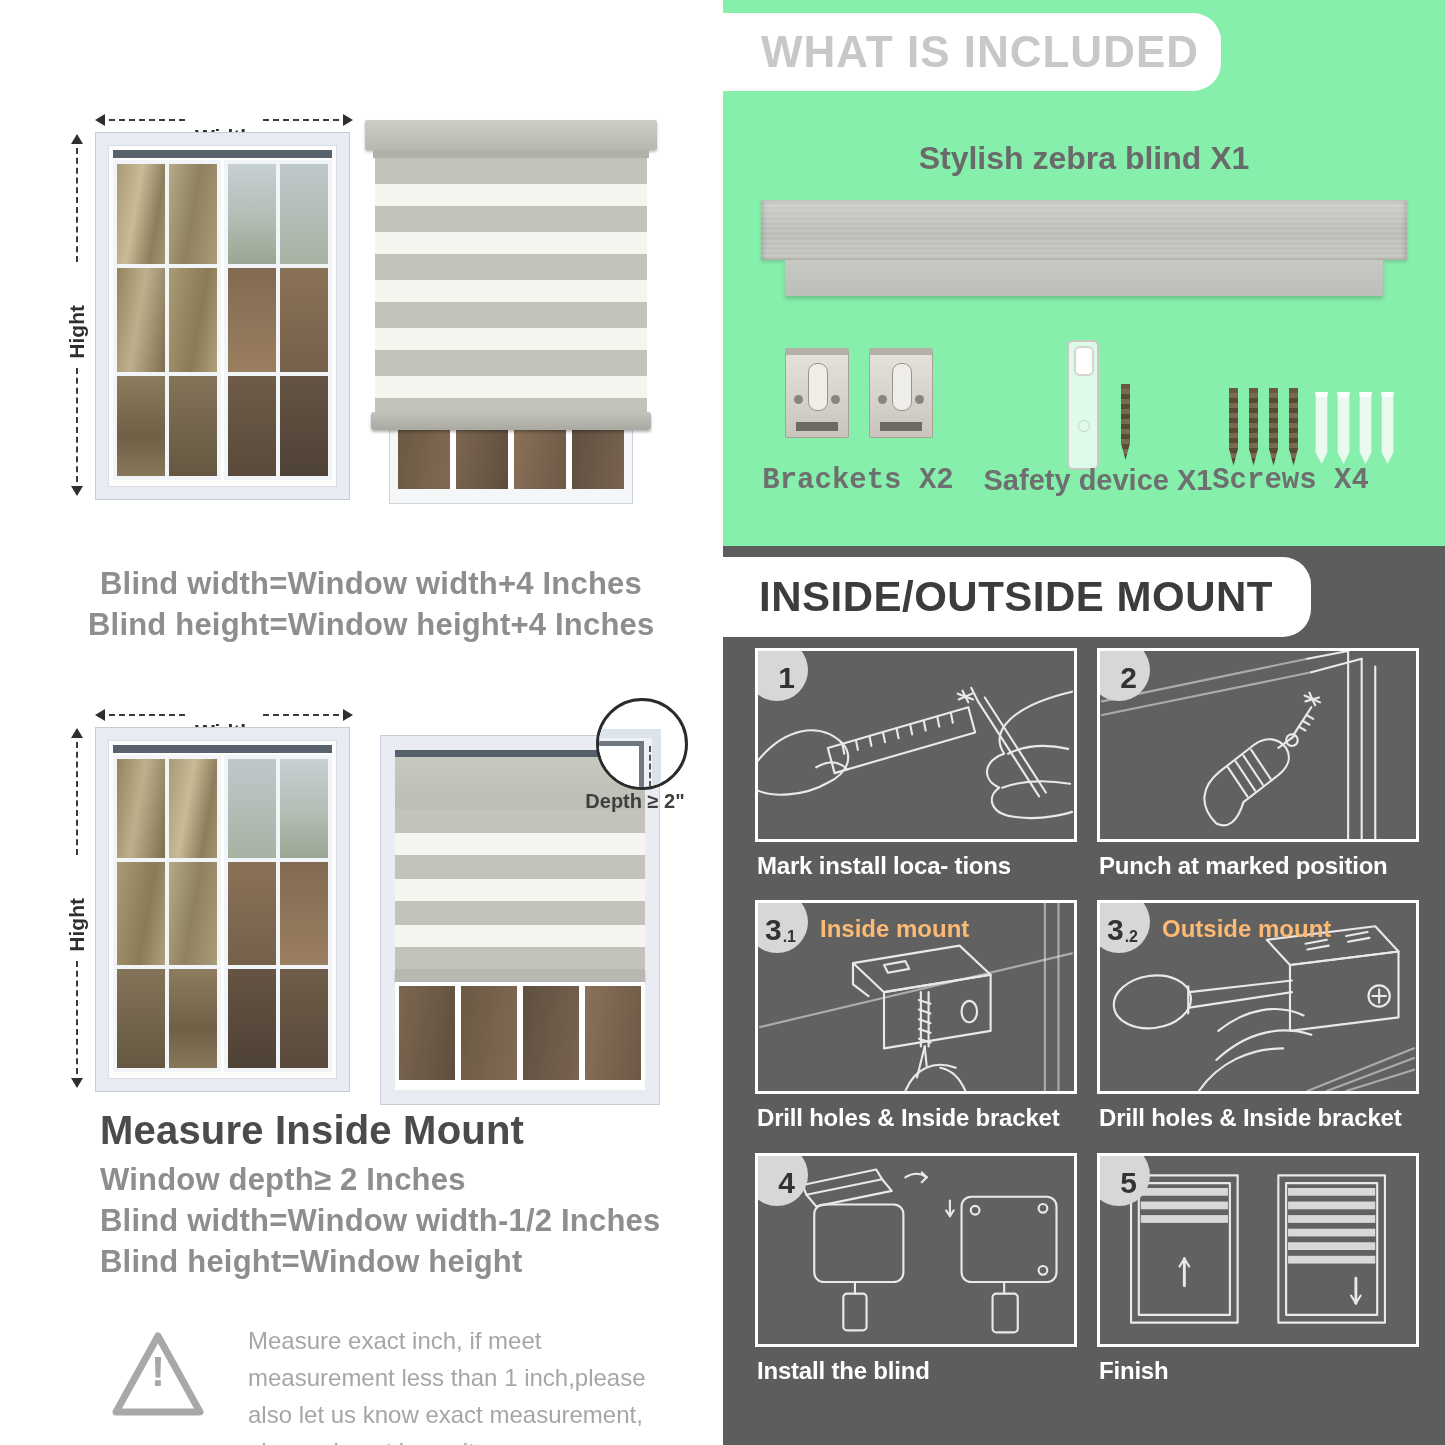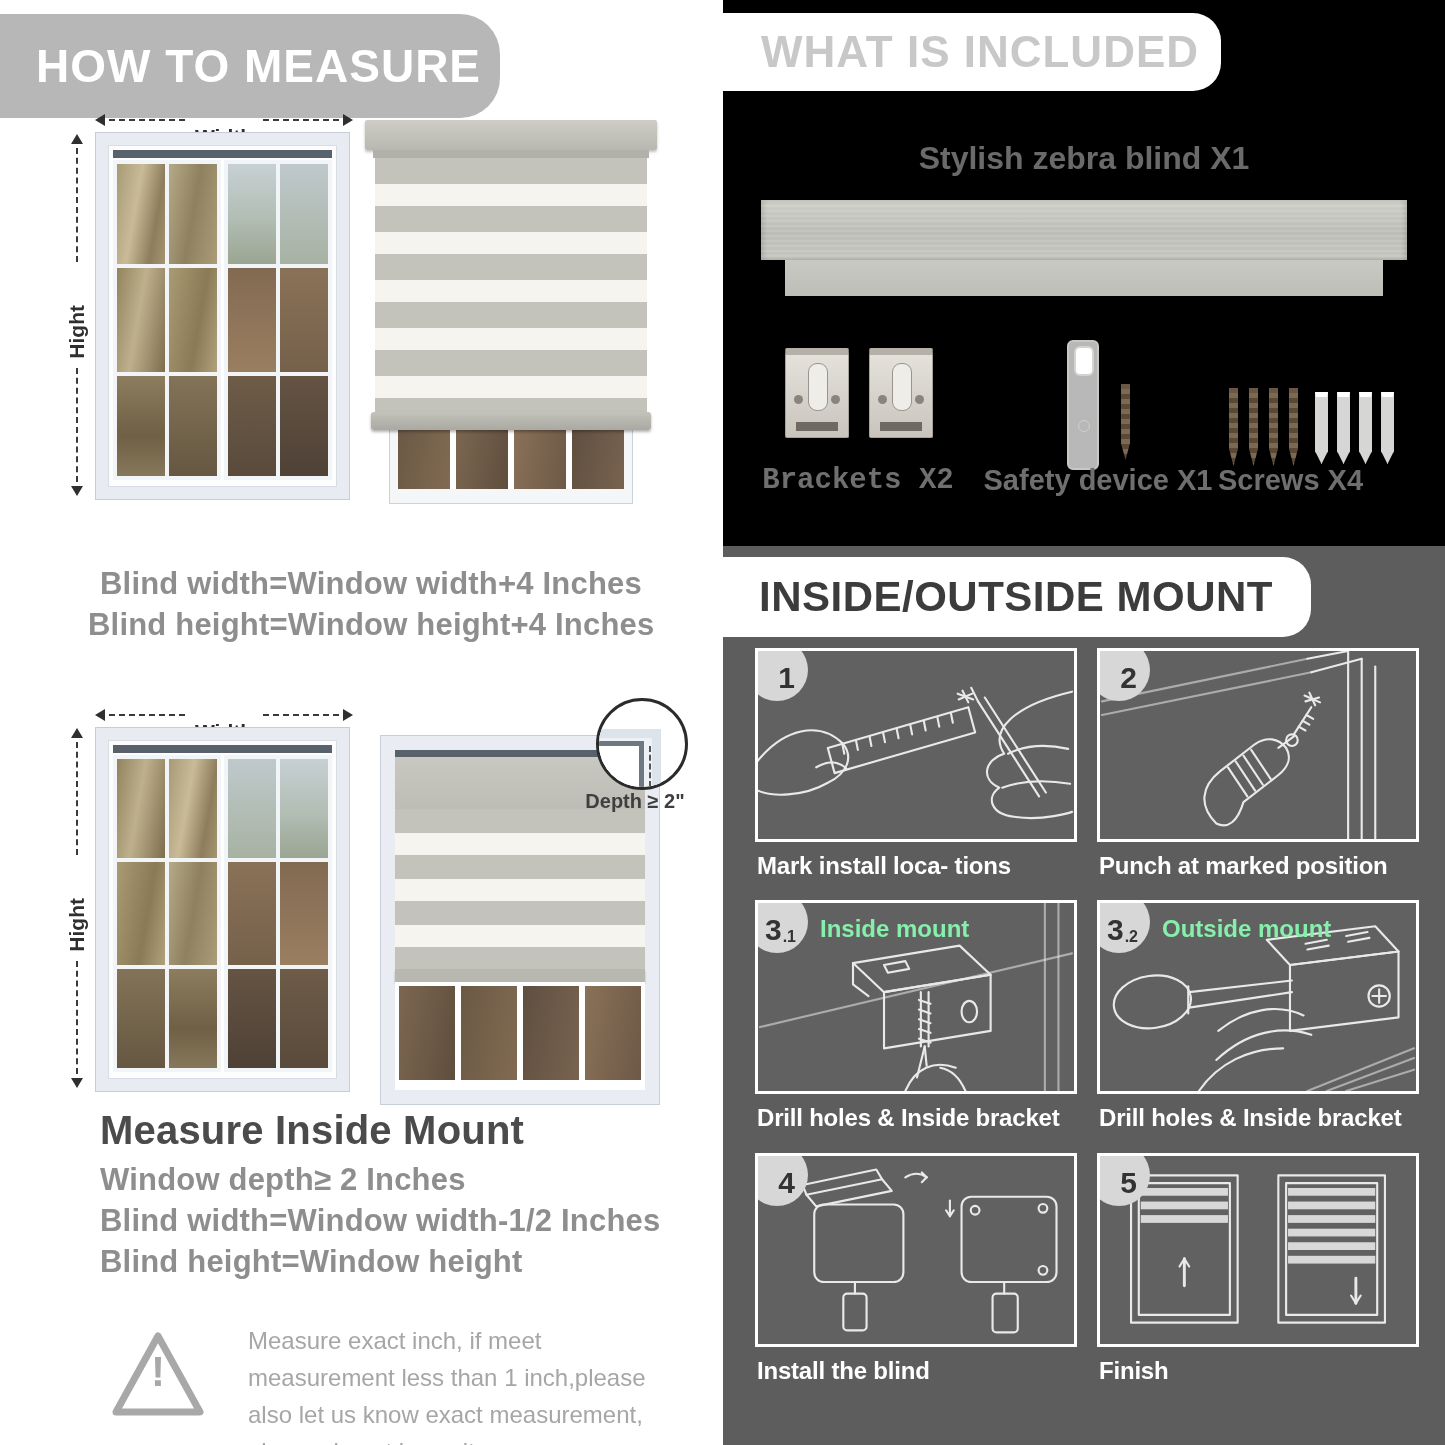--- a/index.html
+++ b/index.html
@@ -87,21 +87,21 @@
 
   .h-title { position:absolute; font-size:40px; font-weight:700; color:#4b4b4b; letter-spacing:.2px; }
   .h-sub   { position:absolute; font-size:31px; font-weight:700; color:#8e8e8e; letter-spacing:.2px; }
 
   .warn-wrap { position:absolute; }
   .warn-mark { position:absolute; left:0; top:22px; width:100%; text-align:center;
     font-size:42px; font-weight:700; color:#a8a8a8; }
   .warn-text { position:absolute; font-size:24px; line-height:37px; font-weight:400; color:#a6a6a6; }
 
   
-  .right-top { position:absolute; left:723px; top:0; width:722px; height:546px; background:#000000; }
+  .right-top { position:absolute; left:723px; top:0; width:722px; height:546px; background:#86efac; }
   .banner-included { position:absolute; left:0; top:13px; width:498px; height:78px; background:#fff;
     border-radius:0 28px 28px 0; color:#c8c8c8; font-size:44px; font-weight:700; letter-spacing:1px;
     line-height:78px; padding-left:38px; }
   .blind-name { position:absolute; left:0; right:0; top:140px; text-align:center;
     font-size:32px; font-weight:700; color:#6a6a6a; }
   .headrail-big { position:absolute; left:38px; top:200px; width:646px; height:60px;
     background:linear-gradient(180deg,#cfcfca 0%,#bdbdb8 55%,#c6c6c1 100%);
     box-shadow:inset 3px 0 4px rgba(0,0,0,.12), inset -3px 0 4px rgba(0,0,0,.12), 0 2px 3px rgba(0,0,0,.15); }
   .headrail-big:before { content:""; position:absolute; inset:0;
     background:repeating-linear-gradient(180deg, rgba(255,255,255,.10) 0 2px, rgba(0,0,0,0) 2px 5px); }
@@ -129,37 +129,34 @@
   
   .right-bottom { position:absolute; left:723px; top:546px; width:722px; height:899px; background:#5d5d5d; }
   .banner-mount { position:absolute; left:0; top:11px; width:588px; height:80px; background:#fff;
     border-radius:0 28px 28px 0; color:#3c3c3c; font-size:42px; font-weight:700; letter-spacing:.5px;
     line-height:80px; padding-left:36px; }
   .panel { position:absolute; width:322px; height:194px; border:3px solid #fff; background:#616161; overflow:hidden; }
   .badge { position:absolute; top:-12px; left:-12px; width:62px; height:62px; border-radius:50%;
     background:#d7d7d7; color:#333; display:flex; align-items:flex-end; justify-content:flex-end;
     padding:0 12px 8px 0; font-size:30px; font-weight:700; line-height:1; }
   .badge .sub { font-size:16px; font-weight:700; margin-left:1px; }
-  .inner-label { position:absolute; top:12px; left:62px; color:#86efac; font-weight:700; font-size:24px; }
+  .inner-label { position:absolute; top:12px; left:62px; color:#fdba74; font-weight:700; font-size:24px; }
   .caption { position:absolute; color:#ffffff; font-weight:700; font-size:24px; letter-spacing:-.2px; white-space:nowrap; }
   .sketch { position:absolute; inset:0; width:100%; height:100%; }
   .sketch path, .sketch rect, .sketch circle, .sketch ellipse, .sketch line {
     stroke:#e9e9e9; stroke-width:2.2; fill:none; stroke-linecap:round; stroke-linejoin:round; }
   .sketch .fillbar { fill:#e6e6e6; stroke:none; opacity:.9; }
   .sketch .thick { stroke-width:3; }
   .sketch .faint { opacity:.55; }
 </style>
 </head>
 <body>
 
 <div class="canvas">
 
-  <div class="banner-how">
-    <span>HOW TO MEASURE</span>
-  </div>
 
   <div class="fig" style="left:60px; top:106px; width:620px; height:402px;">
     <div class="harrow" style="left:35px; top:4px; width:258px;">
       <i class="ah l"></i>
         <i class="hdash"></i>
       <span class="mlabel">Width</span>
       <i class="hdash"></i>
         <i class="ah r"></i>
     </div>
     <div class="varrow" style="left:6px; top:28px; height:362px;">
@@ -309,21 +306,21 @@
     <div class="screw" style="left:526px; top:388px; height:78px;"></div>
     <div class="screw" style="left:546px; top:388px; height:78px;"></div>
     <div class="screw" style="left:566px; top:388px; height:78px;"></div>
     <div class="anchor" style="left:592px; top:392px; height:72px;"></div>
     <div class="anchor" style="left:614px; top:392px; height:72px;"></div>
     <div class="anchor" style="left:636px; top:392px; height:72px;"></div>
     <div class="anchor" style="left:658px; top:392px; height:72px;"></div>
 
     <div class="item-label" style="left:35px;  width:200px;font-family:Liberation Mono, monospace;">Brackets X2</div>
     <div class="item-label" style="left:255px; width:240px;">Safety device X1</div>
-    <div class="item-label" style="left:455px; width:225px;">Screws X4</div>
+    <div class="item-label" style="left:455px; width:225px;font-family:Liberation Mono, monospace;">Screws X4</div>
   </div>
 
   <div class="right-bottom">
     <div class="banner-mount">
       <span>INSIDE/OUTSIDE MOUNT</span>
     </div>
 
     <div class="panel" style="left:32px; top:102px;">
       <svg class="sketch" viewBox="0 0 322 194">
         <path d="M-6,118 C24,78 62,72 86,96 C96,109 91,126 70,136 C46,150 10,152 -6,142"></path>

